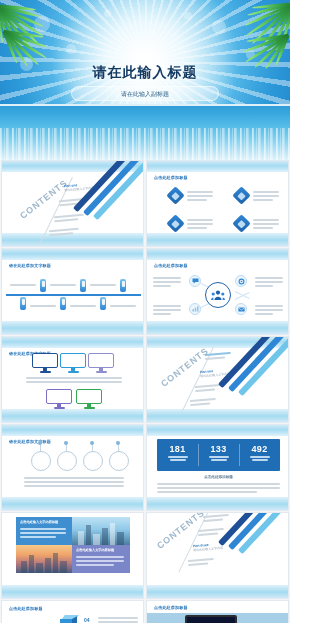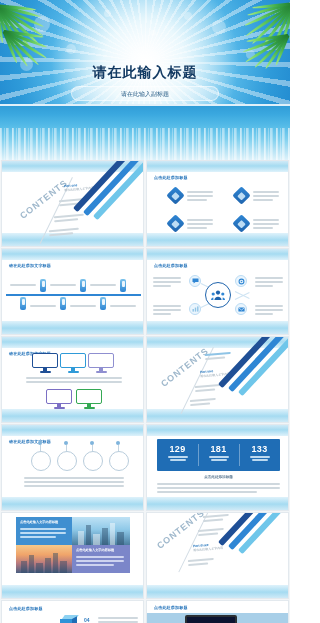--- a/index.html
+++ b/index.html
@@ -510,35 +510,35 @@
           <span class="blurline" style="width:100px;margin-top:2px;"></span>
         </div>
       </div>
 
       <div class="thumb">
         <div class="t-band-top"></div>
         <div class="t-band-bot"></div>
 
         <div class="stats-panel" style="left:10px;top:14px;width:123px;height:32px;">
           <div class="stat">
-            <div class="num">129</div>
-            <div class="cap">
-              <span class="blurline" style="width:20px;margin:1px auto 0;background:#bcd9f0;"></span>
-              <span class="blurline" style="width:16px;margin:1px auto 0;background:#bcd9f0;"></span>
-            </div>
-          </div>
-          <div class="stat">
             <div class="num">181</div>
             <div class="cap">
               <span class="blurline" style="width:20px;margin:1px auto 0;background:#bcd9f0;"></span>
               <span class="blurline" style="width:16px;margin:1px auto 0;background:#bcd9f0;"></span>
             </div>
           </div>
           <div class="stat">
             <div class="num">133</div>
+            <div class="cap">
+              <span class="blurline" style="width:20px;margin:1px auto 0;background:#bcd9f0;"></span>
+              <span class="blurline" style="width:16px;margin:1px auto 0;background:#bcd9f0;"></span>
+            </div>
+          </div>
+          <div class="stat">
+            <div class="num">492</div>
             <div class="cap">
               <span class="blurline" style="width:20px;margin:1px auto 0;background:#bcd9f0;"></span>
               <span class="blurline" style="width:16px;margin:1px auto 0;background:#bcd9f0;"></span>
             </div>
           </div>
         </div>
 
         <div style="position:absolute;left:0;top:50px;width:143px;text-align:center;font-size:3.6px;color:#5d7a93;font-weight:bold;">点击此处添加标题</div>
         <div style="position:absolute;left:10px;top:58px;">
           <span class="blurline" style="width:123px;"></span>

